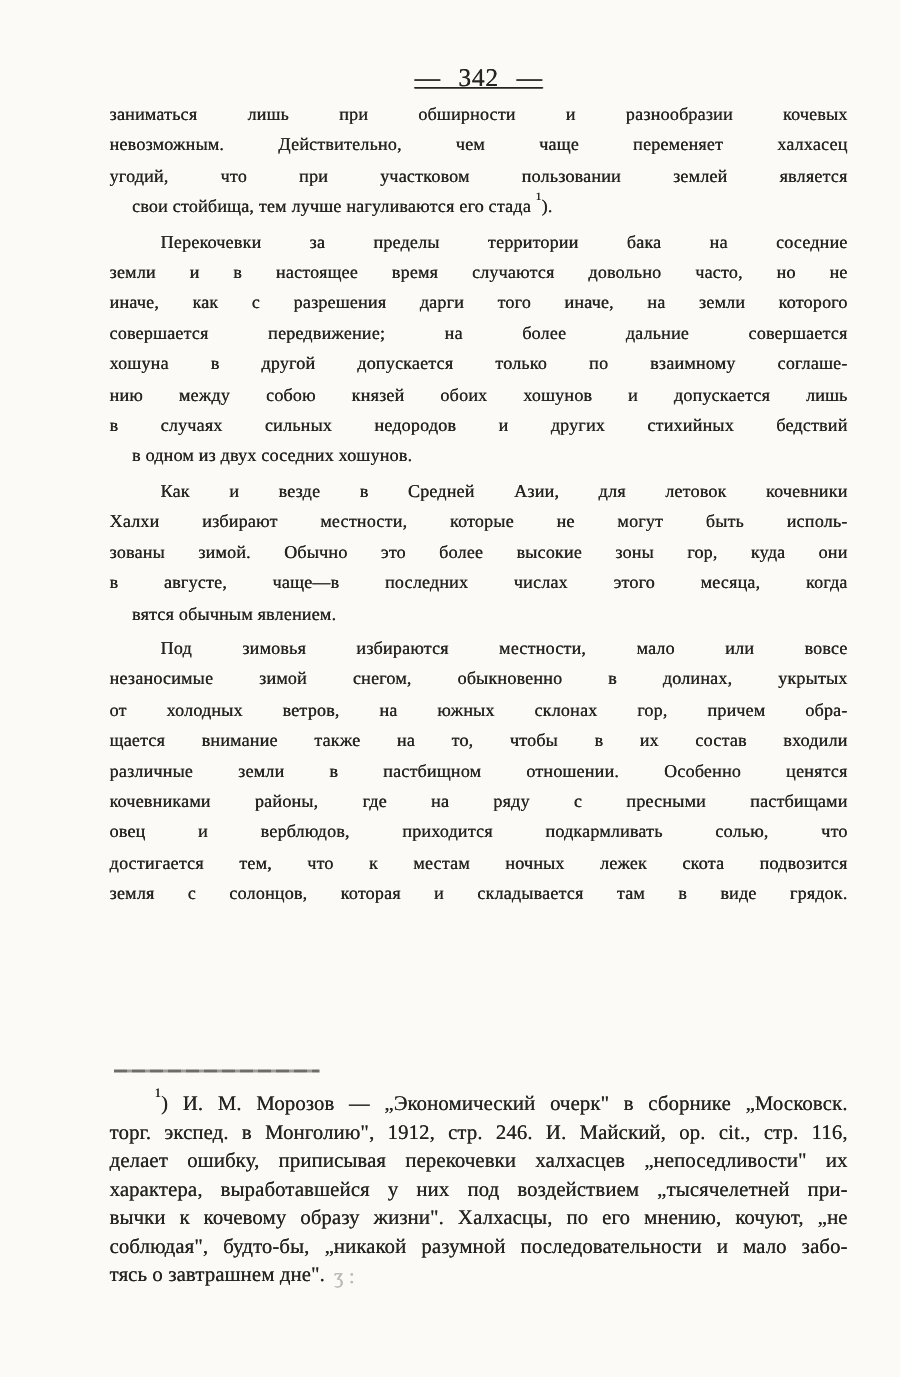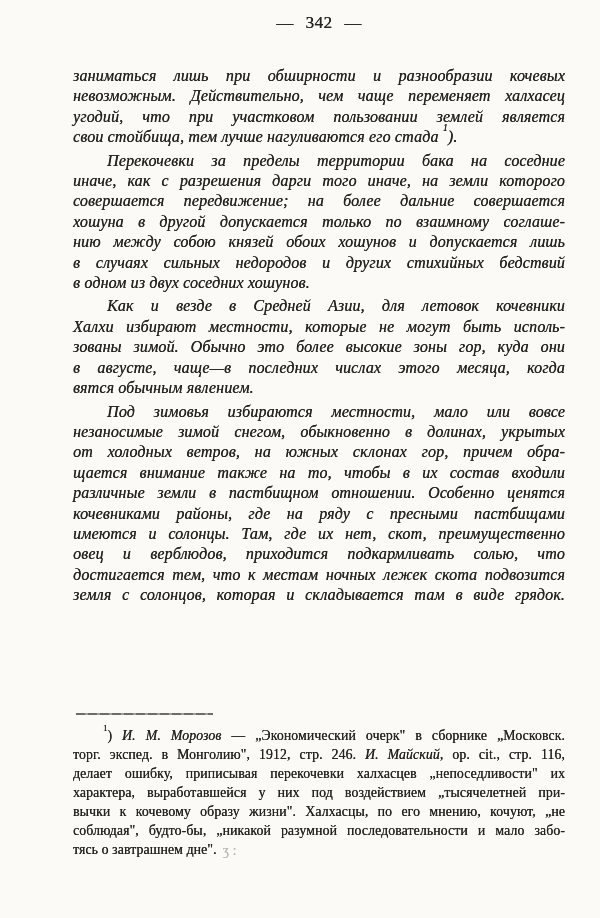--- a/index.html
+++ b/index.html
@@ -10,42 +10,42 @@
   }
   .page {
     position: relative;
     width: 600px; height: 918px;
     background: #fbfaf6;
     color: #262522;
     overflow: hidden;
   }
   .page-number {
     position: absolute;
-    top: 13px; left: 73px; width: 492px;
+    top: 42px; left: 73px; width: 492px;
     text-align: center;
     font-size: 17px;
     word-spacing: 7px;
     letter-spacing: 0.5px;
     text-shadow: 0.2px 0 0 currentColor;
+    text-decoration: underline;
   }
   .body-text {
     position: absolute;
     top: 66px; left: 73px; width: 492px;
   }
   .para { margin: 0 0 3px 0; }
   .line {
-    font-size: 16px;
+    font-size: 12px;
     line-height: 20.4px;
     text-align: justify;
     text-align-last: justify;
     letter-spacing: 0.15px;
     text-shadow: 0.2px 0 0 currentColor;
-    font-style: italic;
   }
-  .line.lastline { text-align-last: left; }
+  .line.lastline { text-align-last: left; margin-left: 15px; }
   .line.firstind { padding-left: 34px; }
   sup.ref {
     font-size: 62%;
     line-height: 0;
     position: relative;
     top: -0.45em;
   }
   .fn-rule {
     position: absolute;
     top: 713px; left: 76px;
@@ -62,21 +62,21 @@
   .fline {
     font-size: 13.8px;
     line-height: 19px;
     text-align: justify;
     text-align-last: justify;
     letter-spacing: 0.1px;
     text-shadow: 0.15px 0 0 currentColor;
   }
   .fline.lastline { text-align-last: left; }
   .fline.firstind { padding-left: 30px; }
-  .it { font-style: italic; }
+  .it { }
   .smudge {
     display: inline-block;
     margin-left: 6px;
     color: #6f6d66;
     opacity: 0.45;
     filter: blur(0.4px);
     font-size: 14px;
     transform: translateY(1px);
   }
 </style>
@@ -91,20 +91,21 @@
 
     <div class="para">
       <div class="line">заниматься лишь при обширности и разнообразии кочевых</div>
       <div class="line">невозможным. Действительно, чем чаще переменяет халхасец</div>
       <div class="line">угодий, что при участковом пользовании землей является</div>
       <div class="line lastline"><span>свои стойбища, тем лучше нагуливаются его стада </span><sup class="ref">1</sup><span>).</span></div>
     </div>
 
     <div class="para">
       <div class="line firstind">Перекочевки за пределы территории бака на соседние</div>
+      <div class="line">земли и в настоящее время случаются довольно часто, но не</div>
       <div class="line">иначе, как с разрешения дарги того иначе, на земли которого</div>
       <div class="line">совершается передвижение; на более дальние совершается</div>
       <div class="line">хошуна в другой допускается только по взаимному соглаше-</div>
       <div class="line">нию между собою князей обоих хошунов и допускается лишь</div>
       <div class="line">в случаях сильных недородов и других стихийных бедствий</div>
       <div class="line lastline">в одном из двух соседних хошунов.</div>
     </div>
 
     <div class="para">
       <div class="line firstind">Как и везде в Средней Азии, для летовок кочевники</div>
@@ -114,21 +115,20 @@
       <div class="line lastline">вятся обычным явлением.</div>
     </div>
 
     <div class="para">
       <div class="line firstind">Под зимовья избираются местности, мало или вовсе</div>
       <div class="line">незаносимые зимой снегом, обыкновенно в долинах, укрытых</div>
       <div class="line">от холодных ветров, на южных склонах гор, причем обра-</div>
       <div class="line">щается внимание также на то, чтобы в их состав входили</div>
       <div class="line">различные земли в пастбищном отношении. Особенно ценятся</div>
       <div class="line">кочевниками районы, где на ряду с пресными пастбищами</div>
-      <div class="line">имеются и солонцы. Там, где их нет, скот, преимущественно</div>
       <div class="line">овец и верблюдов, приходится подкармливать солью, что</div>
       <div class="line">достигается тем, что к местам ночных лежек скота подвозится</div>
       <div class="line">земля с солонцов, которая и складывается там в виде грядок.</div>
     </div>
 
   </div>
 
   <div class="fn-rule"></div>
 
   <div class="footnote">

